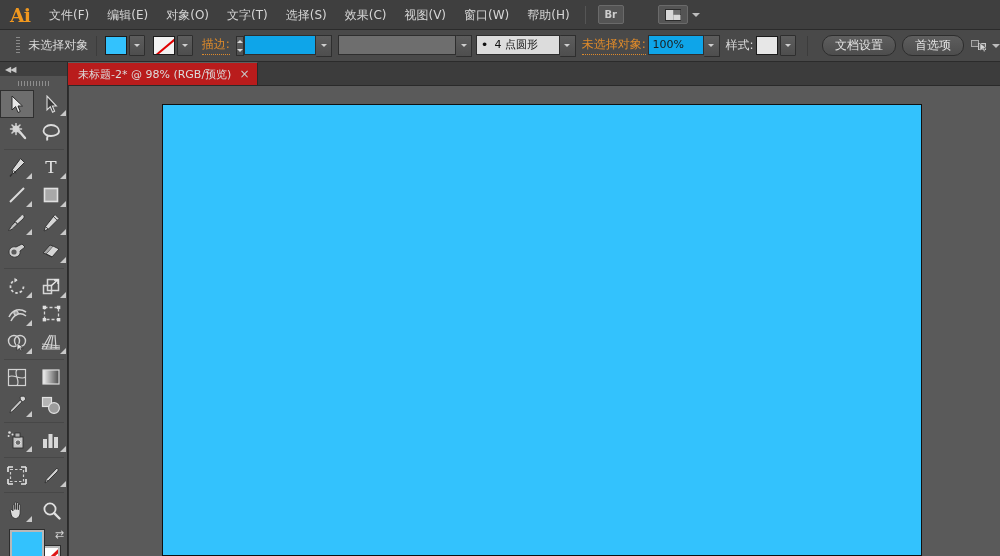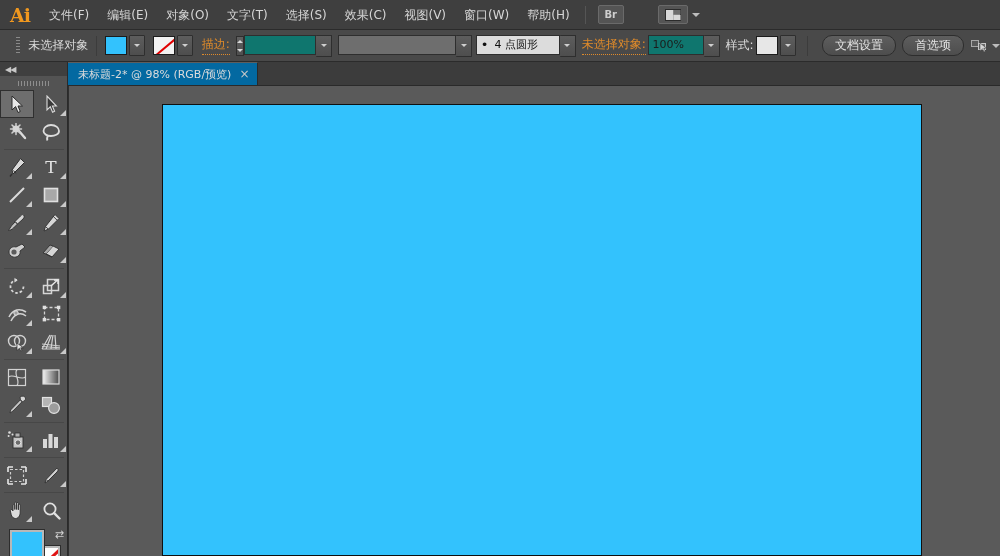--- a/index.html
+++ b/index.html
@@ -76,21 +76,21 @@
     border-bottom:1px dotted #e08b2a; padding-bottom:1px; white-space:nowrap;
   }
   .stepper {
     width:13px; height:20px; margin-left:6px;
     background:linear-gradient(#606060,#4f4f4f); border:1px solid #2e2e2e;
     display:flex; flex-direction:column; align-items:center; justify-content:space-around;
   }
   .st-up { width:0;height:0;border-left:3px solid transparent;border-right:3px solid transparent;border-bottom:3px solid #d8d8d8;}
   .st-dn { width:0;height:0;border-left:3px solid transparent;border-right:3px solid transparent;border-top:3px solid #d8d8d8;}
   .field {
-    height:20px; background:#0f766e; border:1px solid #2e2e2e;
+    height:20px; background:#0ea5e9; border:1px solid #2e2e2e;
     display:flex; align-items:center; padding:0 4px; font-size:11px; color:#1c1c1c;
   }
   .field.dark { background:#6e6e6e; }
   .field.light { background:#dcdcdc; color:#111; }
   .combo { display:flex; align-items:stretch; }
   .combo .dd-btn { margin-left:0; border-left:none; height:22px;}
   .cb-button {
     height:21px; padding:0 12px; margin-left:6px;
     background:linear-gradient(#5e5e5e,#4d4d4d);
     border:1px solid #2d2d2d; border-radius:10px;
@@ -99,21 +99,21 @@
   }
 
   
   .tabbar {
     position:absolute; left:68px; top:62px; width:932px; height:24px;
     background:#3c3c3c; border-bottom:1px solid #2a2a2a;
     display:flex; align-items:flex-end;
   }
   .doc-tab {
     height:23px; display:flex; align-items:center; padding:0 8px 0 10px;
-    background:#0369a1; border-right:1px solid #2a2a2a; border-top:1px solid #5e5e5e;
+    background:#b91c1c; border-right:1px solid #2a2a2a; border-top:1px solid #5e5e5e;
     font-size:11px; color:#dcdcdc; white-space:nowrap;
   }
   .tab-close { margin-left:8px; font-size:12px; color:#c9c9c9; line-height:1; cursor:default;}
 
   
   .toolpanel {
     position:absolute; left:0; top:62px; width:68px; height:494px;
     background:#535353; border-right:1px solid #2a2a2a;
   }
   .tp-header {

